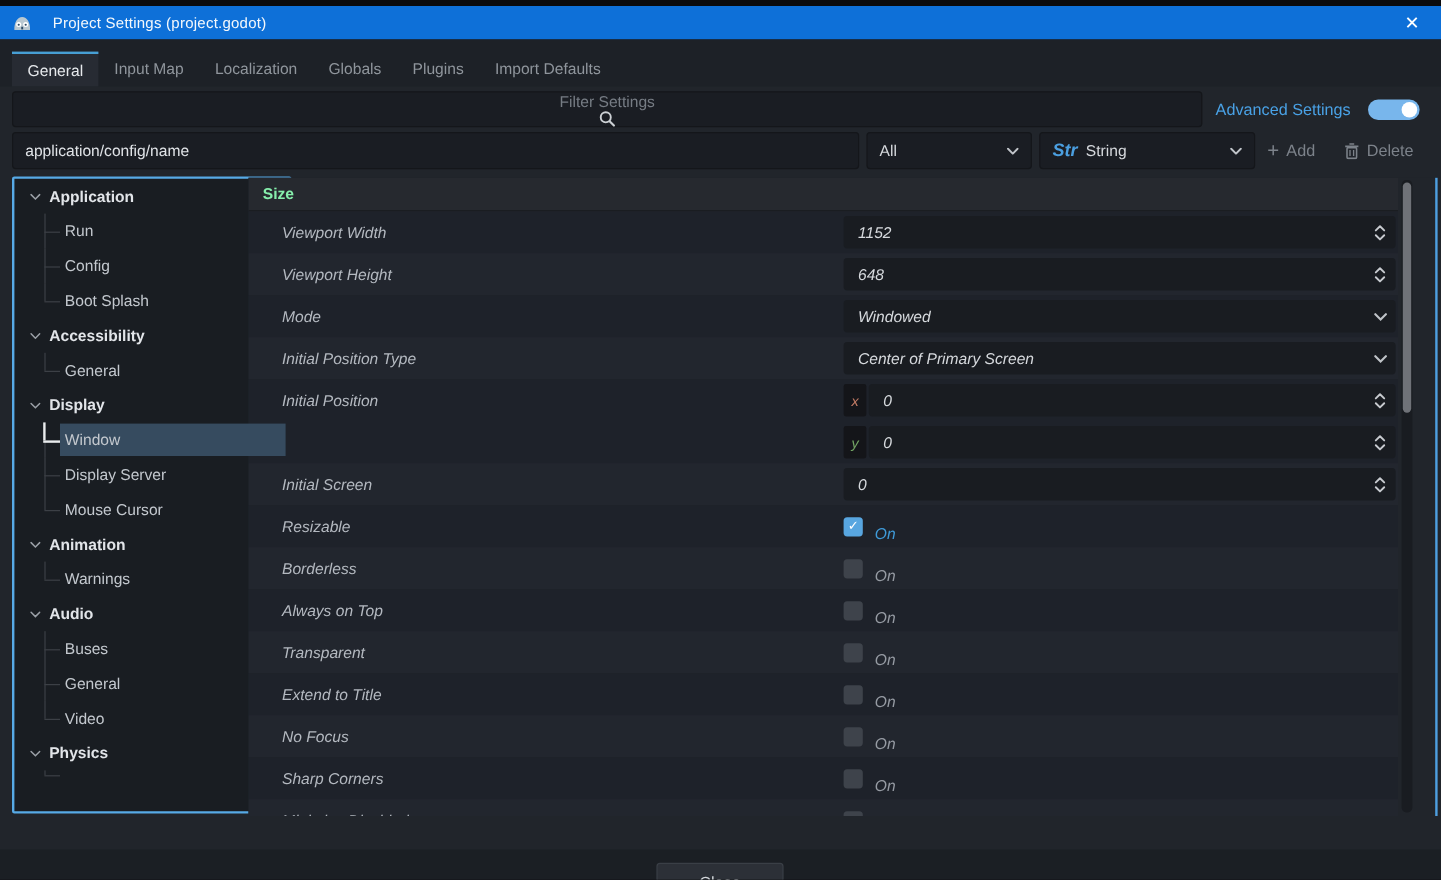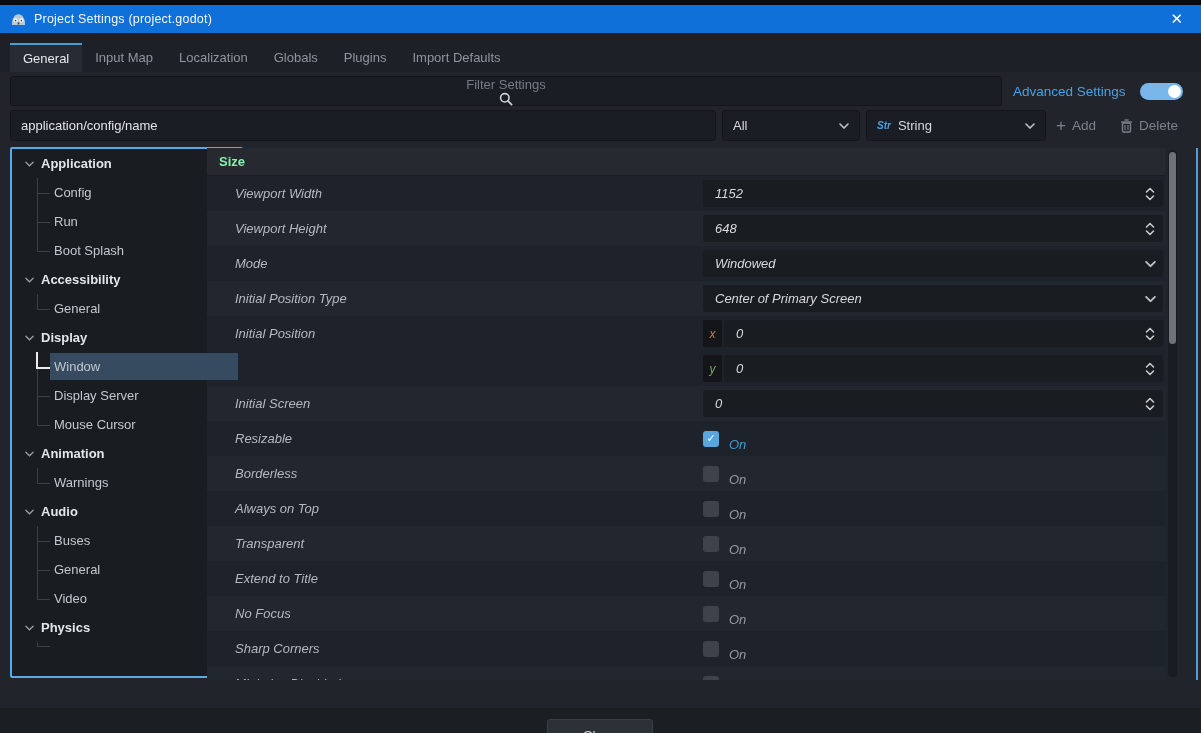--- a/index.html
+++ b/index.html
@@ -4,21 +4,21 @@
 <style>
   * { margin:0; padding:0; box-sizing:border-box; }
   html,body { width:1201px; height:733px; overflow:hidden; background:#0b0b0d;
     font-family:"Liberation Sans","DejaVu Sans",sans-serif; }
   .abs { position:absolute; }
   #stage { position:relative; width:1201px; height:733px; background:#0b0b0d; }
 
   
   #titlebar { left:0; top:5px; width:1201px; height:28px; background:#0e70d8;
     display:flex; align-items:center; padding:0 10px; color:#f4f8fc; }
-  #titlebar .ttl { font-size:12.5px; margin-left:7px; letter-spacing:.2px; }
+  #titlebar .ttl { font-size:12.5px; margin-left:17px; letter-spacing:.2px; }
   #titlebar .spacer { flex:1; }
   #close-x { font-size:15px; color:#ffffff; padding:0 8px; cursor:default; }
 
   
   #winbody { left:0; top:33px; width:1201px; height:700px; background:#21252b; }
 
   
   #tabbar { left:0; top:33px; width:1201px; height:39px; background:#1d2127;
     display:flex; align-items:flex-end; padding-left:10px; }
   .tab { height:29px; display:flex; align-items:center; padding:0 13px;
@@ -39,21 +39,21 @@
 
   
   #name-input { left:10px; top:110px; width:706px; height:31px; display:flex;
     align-items:center; padding:0 10px; color:#e0e3e7; font-size:13px; }
   .selbox { height:31px; top:110px; display:flex; align-items:center;
     padding:0 10px; color:#d6d9dd; font-size:13px; background:#1a1d23;
     border:1px solid #14161a; border-radius:3px; }
   #filter-all { left:722px; width:138px; }
   #type-select { left:866px; width:180px; }
   .selbox .grow { flex:1; }
-  .str-badge { color:#4b9fe0; font-weight:bold; font-style:italic; font-size:10px;
+  .str-badge { color:#4b9fe0; font-weight:bold; font-style:italic; font-size:15px;
     margin-right:7px; }
   .bar-btn { top:110px; height:31px; display:flex; align-items:center; gap:6px;
     color:#7c828a; font-size:13.5px; }
   #add-btn { left:1056px; }
   #add-btn .plus { font-size:17px; line-height:1; }
   #del-btn { left:1120px; }
 
   
   #sidebar { left:10px; top:147px; width:233px; height:531px; background:#191d22;
     border:2px solid #57aae6; border-radius:2px; overflow:hidden; }
@@ -227,24 +227,24 @@
       <div class="tree-parent">
         <span>
           <svg width="9" height="6" viewBox="0 0 10 6">
             <path d="M1 1 L5 5 L9 1" fill="none" stroke="#9ba0a7" stroke-width="1.4" stroke-linecap="round"></path>
           </svg>
         </span>
         <span>Application</span>
       </div>
       <div class="tree-group">
         <div class="tree-child">
+          <span class="lbl">Run</span>
+        </div>
+        <div class="tree-child">
           <span class="lbl">Config</span>
-        </div>
-        <div class="tree-child">
-          <span class="lbl">Run</span>
         </div>
         <div class="tree-child">
           <span class="lbl">Boot Splash</span>
         </div>
       </div>
       <div class="tree-parent">
         <span>
           <svg width="9" height="6" viewBox="0 0 10 6">
             <path d="M1 1 L5 5 L9 1" fill="none" stroke="#9ba0a7" stroke-width="1.4" stroke-linecap="round"></path>
           </svg>

